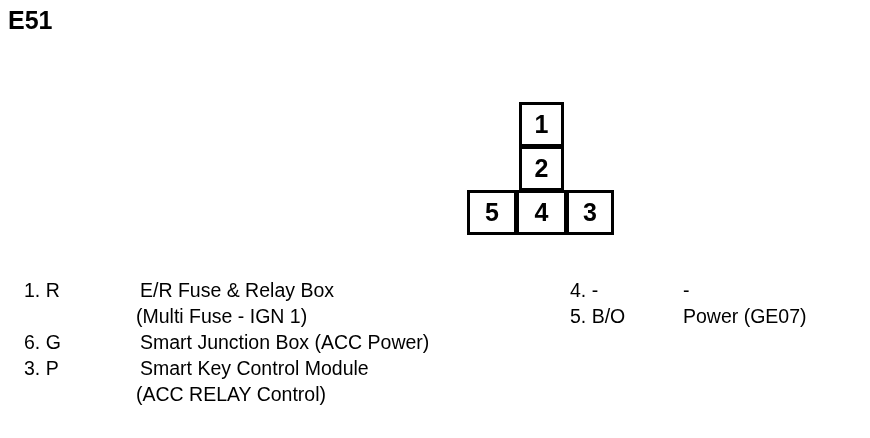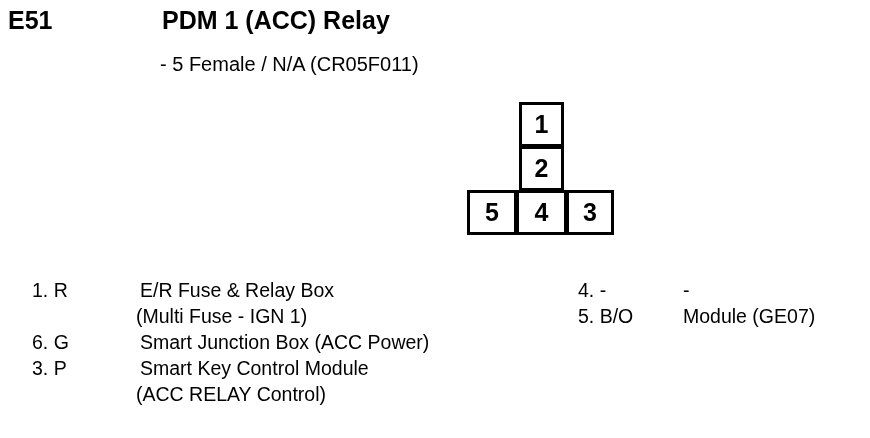--- a/index.html
+++ b/index.html
@@ -95,21 +95,21 @@
   .list-left  { left: 20px;  top: 277px; }
   .list-right { left: 566px; top: 277px; }
 
   .pin-row {
     display: block;
     height: 26px;
     position: relative;
   }
   .pin-label {
     position: absolute;
-    left: 12px;
+    left: 4px;
     top: 0;
     white-space: nowrap;
   }
   .pin-desc {
     position: absolute;
     top: 0;
     white-space: nowrap;
   }
   .list-left  .pin-desc { left: 120px; text-align: right; }
   .list-right .pin-desc { left: 117px; }
@@ -126,23 +126,21 @@
   }
   .list-left  .pin-cont span { left: 116px; }
 </style>
 </head>
 <body>
 
 <div class="sheet">
 
   <div class="conn-code">E51</div>
 
-  <div class="conn-title">PDM 1 (ACC) Relay</div>
 
-  <div class="conn-subtitle">-  5 Female / N/A (CR05F011)</div>
 
   <div class="pin-diagram">
     <div class="pin-cell cell-1">1</div>
     <div class="pin-cell cell-2">2</div>
     <div class="pin-cell cell-5">5</div>
     <div class="pin-cell cell-4">4</div>
     <div class="pin-cell cell-3">3</div>
   </div>
 
   <div class="pin-list list-left">
@@ -172,18 +170,18 @@
 
   <div class="pin-list list-right">
 
     <div class="pin-row">
       <span class="pin-label">4. -</span>
       <span class="pin-desc">-</span>
     </div>
 
     <div class="pin-row">
       <span class="pin-label">5. B/O</span>
-      <span class="pin-desc">Module (GE07)</span>
+      <span class="pin-desc">Power (GE07)</span>
     </div>
 
   </div>
 
 </div>
 
 </body></html>

